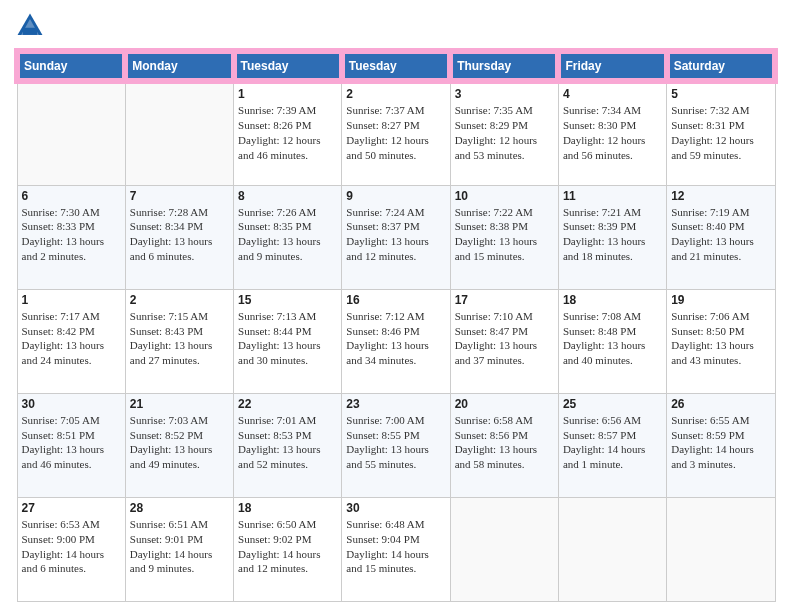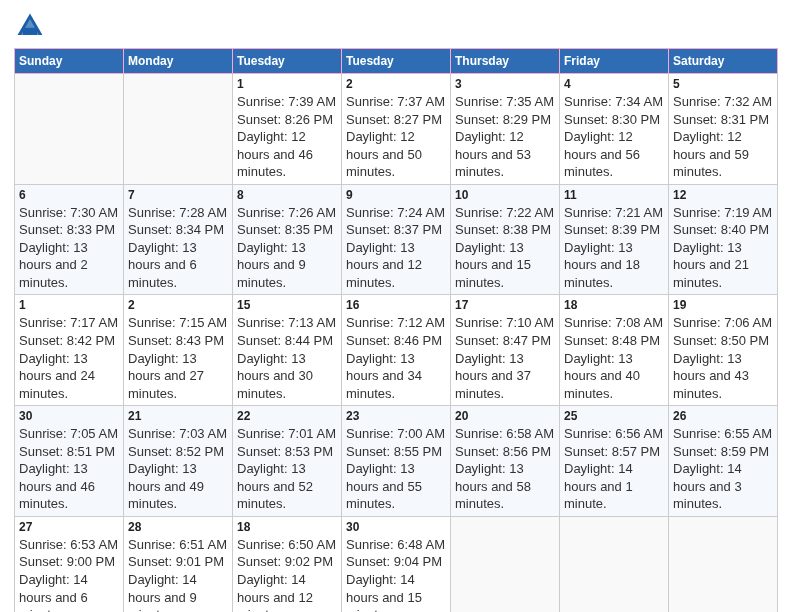--- a/index.html
+++ b/index.html
@@ -66,41 +66,42 @@
       width: 100%;
       table-layout: fixed;
     }
     .calendar th {
       background: #2e6db4;
       color: #fff;
       font-size: 12px;
       font-weight: bold;
       padding: 5px 4px;
       text-align: left;
-      border: 1px solid #f9a8d4;
+      border: 6px solid #f9a8d4;
     }
     .calendar td {
       border: 1px solid #ccc;
       vertical-align: top;
       padding: 3px 4px;
       font-size: 10px;
       color: #333;
       height: 88px;
     }
     .day-num {
       font-size: 12px;
       font-weight: bold;
       color: #222;
       display: block;
       margin-bottom: 2px;
     }
     .day-info {
-      font-size: 13px;
+      font-size: 11px;
       line-height: 1.35;
       color: #333;
+      font-family: Liberation Serif, serif;
     }
     .empty-cell {
       background: #f9f9f9;
     }
     .row-alt {
       background: #f5f8fc;
     }
   </style>
 </head>
 <body>

